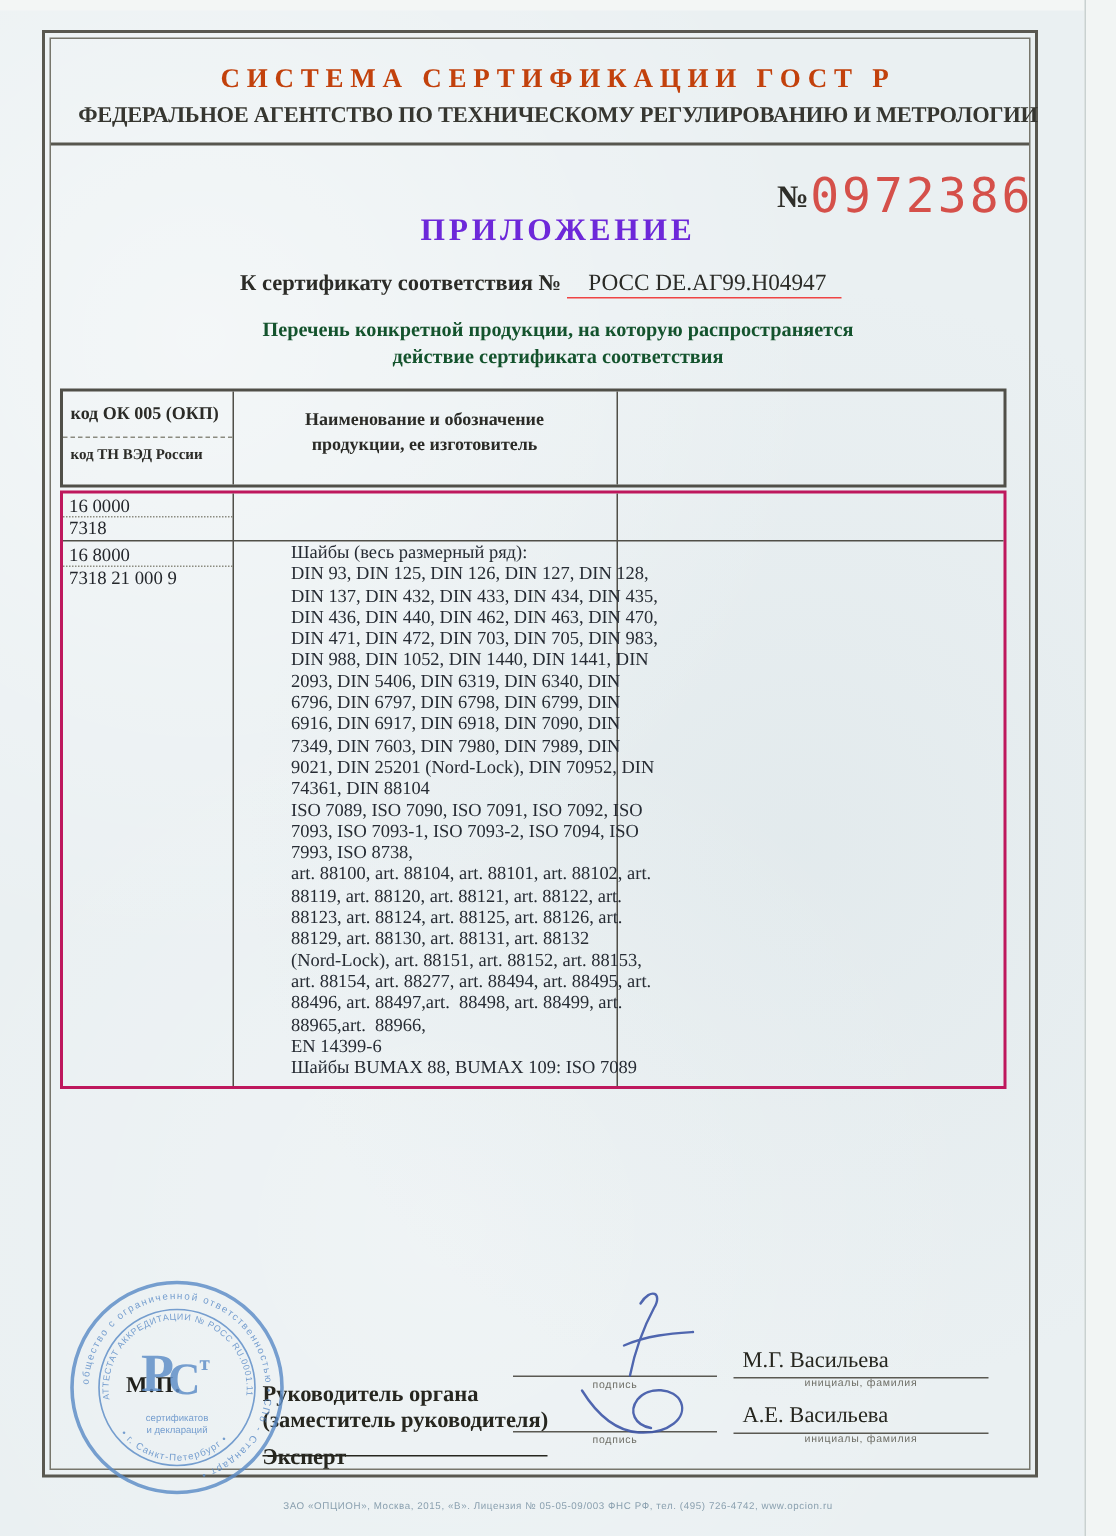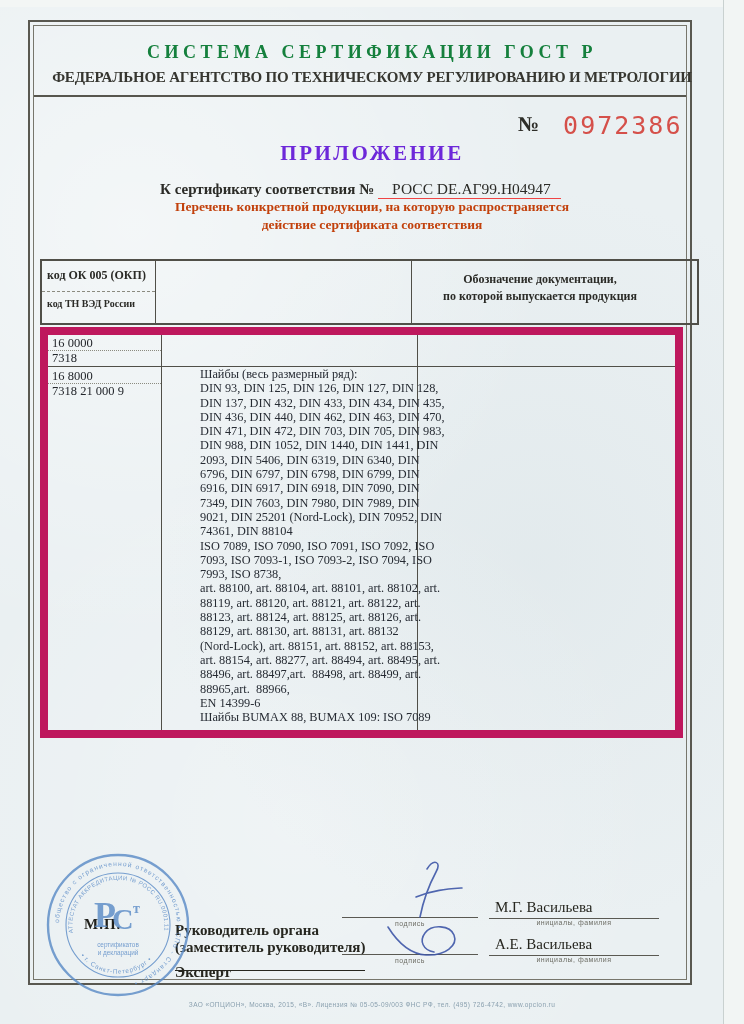--- a/index.html
+++ b/index.html
@@ -22,39 +22,39 @@
 
   
   .scan-right{left:723px;top:0;right:0;bottom:0;background:#f2f5f4;border-left:1px solid #c9d1d0;}
   .scan-top{left:0;top:0;right:21px;height:7px;background:#f3f6f5;}
 
   
   .frame-outer{left:28px;top:20px;width:660px;height:961px;border:2px solid #595850;}
   .frame-inner{position:absolute;left:3px;top:3px;right:3px;bottom:3px;border:1px solid #77766c;}
 
   
-  .masthead1{left:40px;width:664px;top:42px;font-size:18px;letter-spacing:4.5px;color:#15803d;}
+  .masthead1{left:40px;width:664px;top:42px;font-size:18px;letter-spacing:4.5px;color:#c2410c;}
   .masthead2{left:36px;width:672px;top:69px;font-size:15px;letter-spacing:-0.2px;color:#363630;}
   .mast-rule{left:34px;top:95px;width:652px;border-top:2px solid #57564e;height:0;}
 
   
   .formnum{left:518px;top:111px;}
   .formnum .nosign{font-size:21px;color:#2e2e29;vertical-align:3px;}
-  .formnum .digits{font-size:25px;letter-spacing:2px;margin-left:24px;}
+  .formnum .digits{font-size:32px;letter-spacing:2px;margin-left:1px;}
 
   .title{left:40px;width:664px;top:141px;font-size:21px;letter-spacing:2.5px;color:#6d28d9;}
 
   .certline{left:160px;top:180px;font-size:15px;white-space:nowrap;}
   .certline .num{font-weight:normal;font-size:15.5px;border-bottom:1px solid #ef4444;padding:0 10px 1px 14px;margin-left:4px;margin-top:36px;}
 
-  .subtitle{left:40px;width:664px;top:198px;font-size:13.5px;line-height:18px;color:#c2410c;}
-
-  
-  .thead{left:40px;top:259px;width:627px;height:62px;border:2px solid #504f48;padding-left:28px;}
-  .tbody{left:40px;top:327px;width:627px;height:395px;border:8px solid #be185d;}
+  .subtitle{left:40px;width:664px;top:211px;font-size:13.5px;line-height:18px;color:#14532d;}
+
+  
+  .thead{left:40px;top:259px;width:627px;height:62px;border:2px solid #504f48;}
+  .tbody{left:40px;top:327px;width:627px;height:395px;border:2px solid #be185d;}
   .vline1{position:absolute;left:113px;top:0;bottom:0;border-left:1.5px solid #504f48;}
   .vline2{position:absolute;left:369px;top:0;bottom:0;border-left:1.5px solid #504f48;}
   .thead .dash{position:absolute;left:0;width:113px;top:30px;border-top:1px dashed #8b8b80;}
   .h-c1a{position:absolute;left:5px;top:7px;font-size:12px;font-weight:bold;}
   .h-c1b{position:absolute;left:5px;top:37px;font-size:10px;font-weight:bold;}
   .h-c2{position:absolute;left:113px;width:256px;top:10px;font-size:12px;font-weight:bold;line-height:17px;text-align:center;}
   .h-c3{position:absolute;left:369px;width:258px;top:10px;font-size:12px;font-weight:bold;line-height:17px;text-align:center;}
   .rowline{position:absolute;left:0;right:0;top:31px;border-top:1.5px solid #504f48;}
   .dot1{position:absolute;left:0;width:113px;top:15px;border-top:1px dotted #8b8b80;}
   .dot2{position:absolute;left:0;width:113px;top:48px;border-top:1px dotted #8b8b80;}
@@ -112,23 +112,23 @@
   <div>Перечень конкретной продукции,  на которую распространяется</div>
   <div>действие сертификата соответствия</div>
 </div>
 
 <div class="abs thead">
   <div class="vline1"></div>
   <div class="vline2"></div>
   <div class="dash"></div>
   <div class="h-c1a serif">код ОК 005 (ОКП)</div>
   <div class="h-c1b serif">код ТН ВЭД России</div>
-  <div class="h-c3 serif">
-    <div>Обозначение документации,</div>
-    <div>по которой выпускается продукция</div>
+  <div class="h-c2 serif">
+    <div>Наименование и обозначение</div>
+    <div>продукции, ее изготовитель</div>
   </div>
 </div>
 
 <div class="abs tbody">
   <div class="vline1"></div>
   <div class="vline2"></div>
   <div class="rowline"></div>
 
   <div class="c1t serif" style="top:1px">16 0000</div>
   <div class="dot1"></div>

